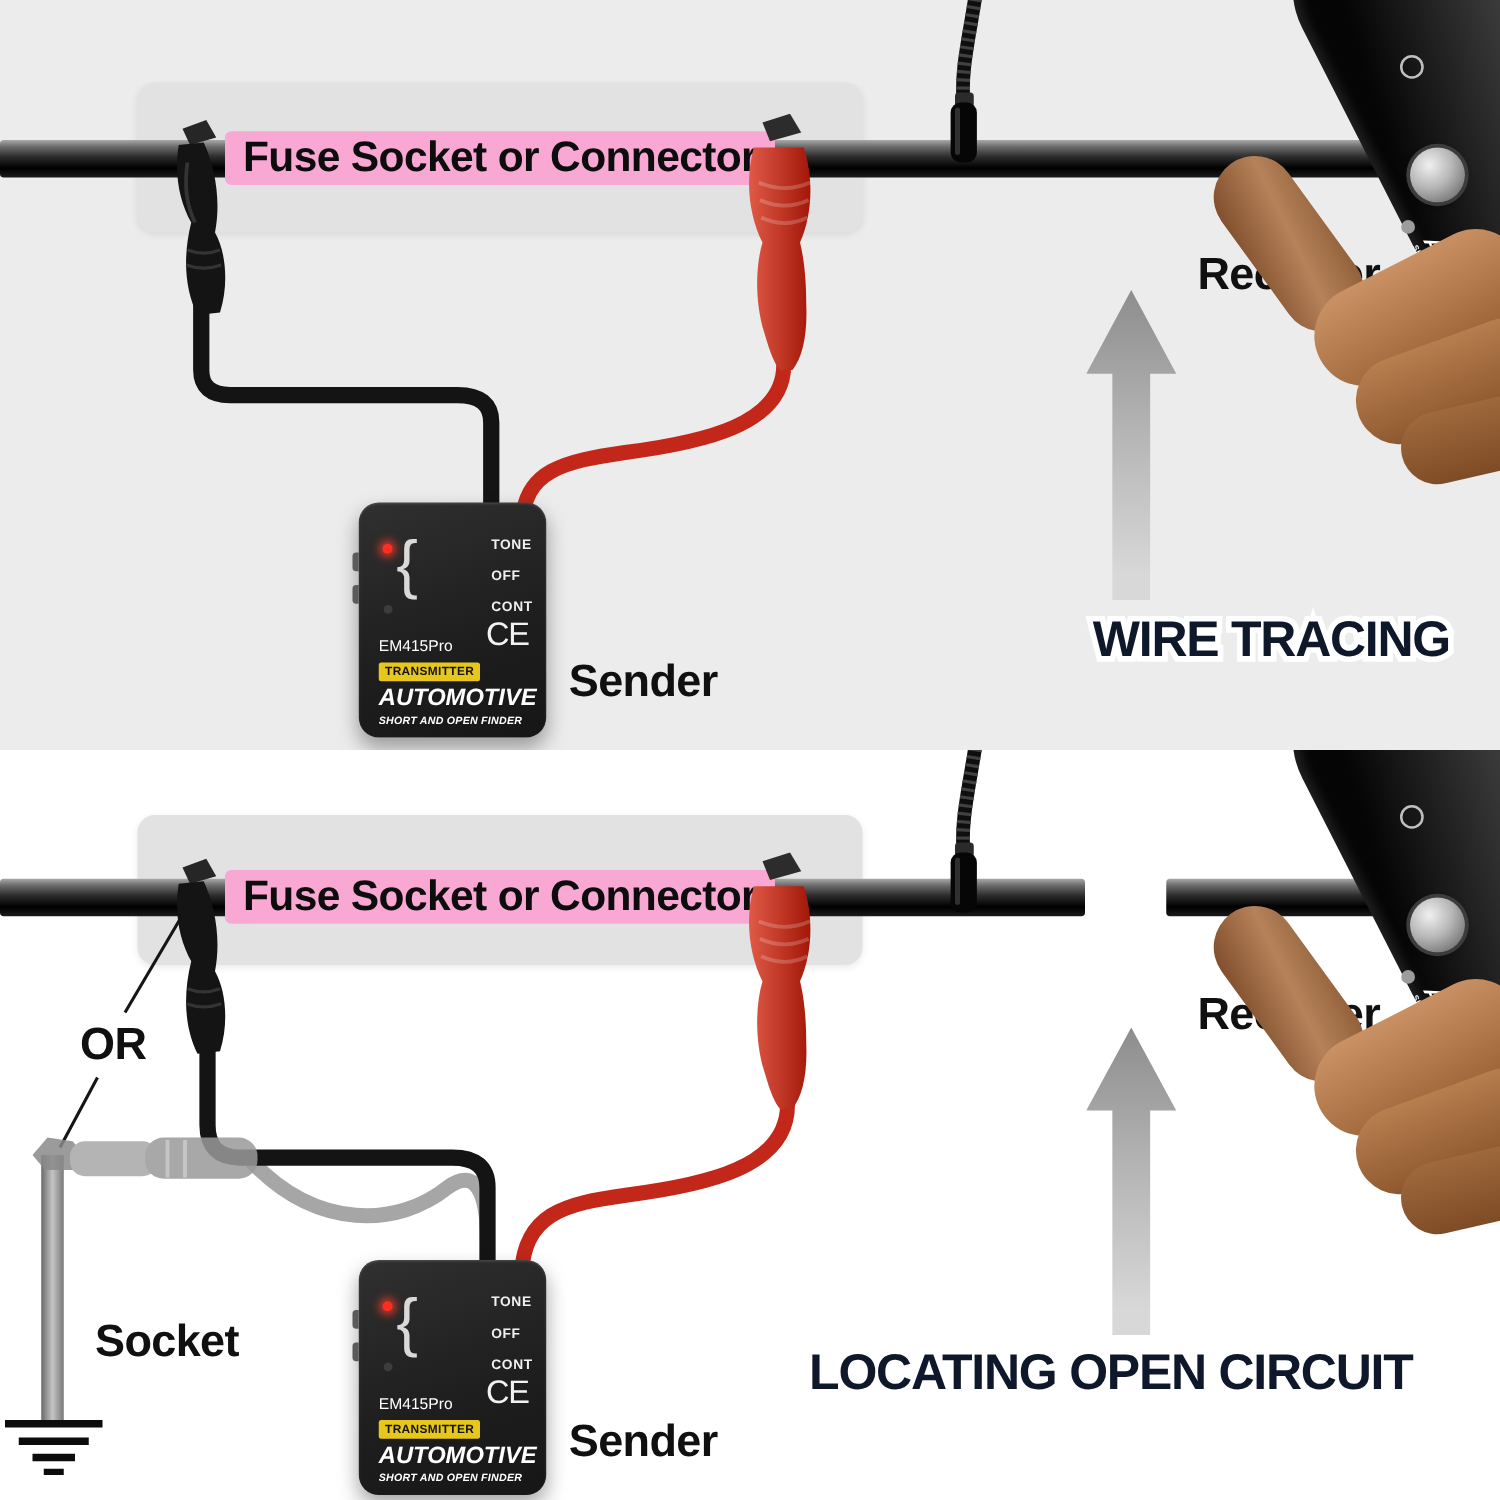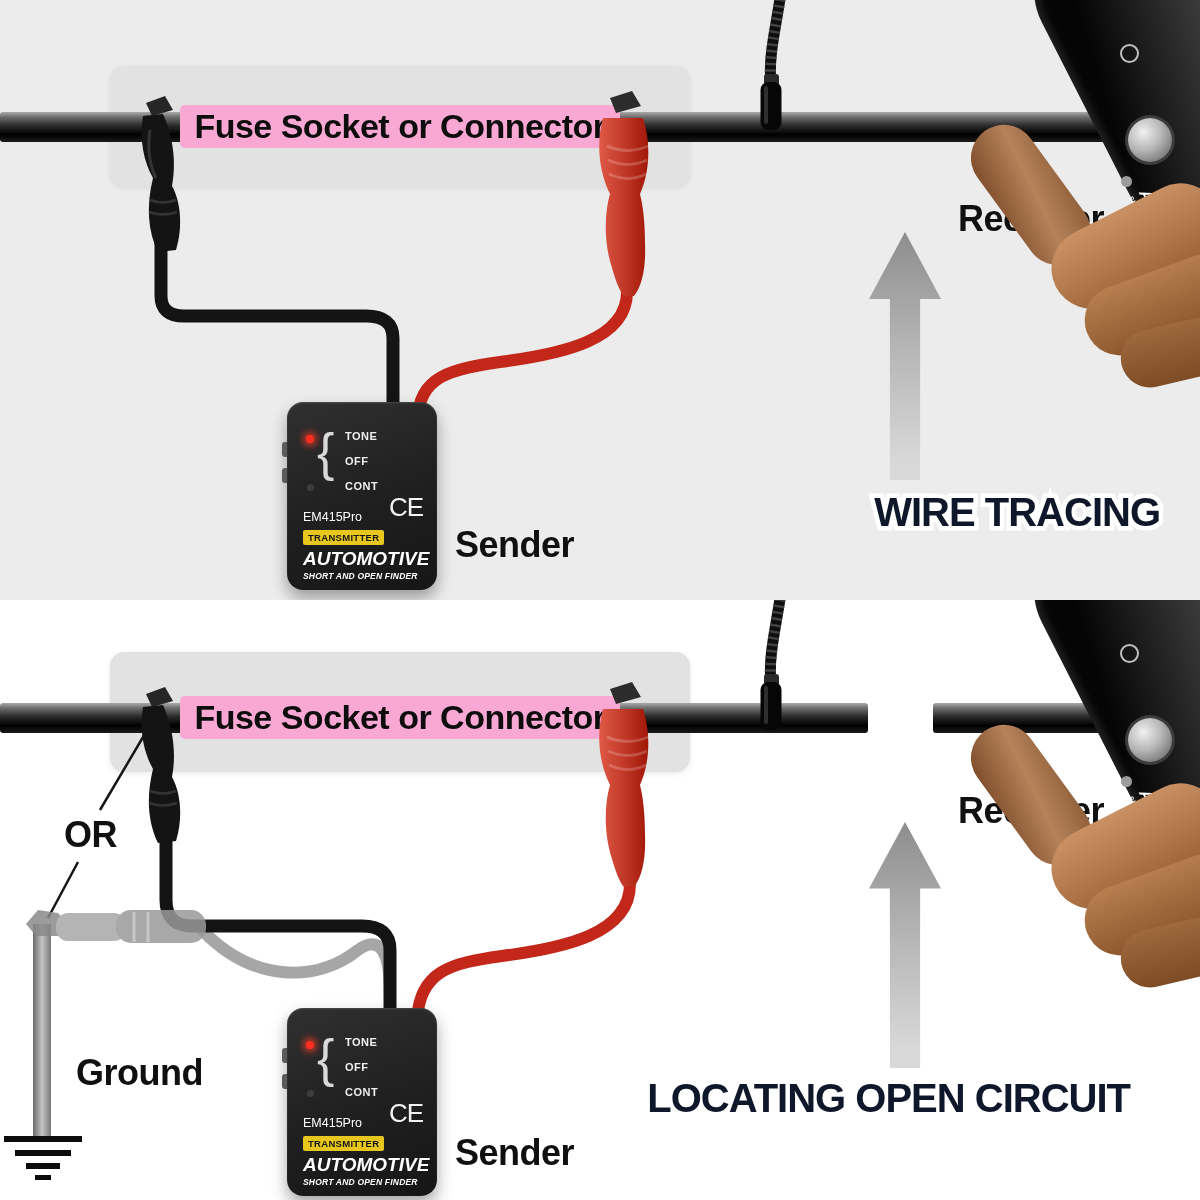--- a/index.html
+++ b/index.html
@@ -25,21 +25,21 @@
           background:linear-gradient(160deg,#303030,#1f1f1f 55%,#161616);
           box-shadow:0 8px 16px rgba(0,0,0,0.35), inset 0 1px 2px rgba(255,255,255,0.16);}
   .sender::before{content:"";position:absolute;left:-5px;top:40px;width:5px;height:15px;
           background:#5b5b5b;border-radius:3px 0 0 3px;box-shadow:0 26px 0 #5b5b5b;}
   .led{position:absolute;border-radius:50%;}
   .led.red{left:19px;top:33px;width:8px;height:8px;background:#ff2d1e;
            box-shadow:0 0 7px 3px rgba(255,60,40,.75);}
   .led.gray{left:20px;top:82px;width:7px;height:7px;background:#3d3d3d;}
   .brace{position:absolute;left:30px;top:20px;font-size:52px;line-height:60px;color:#d9d9d9;font-weight:normal;}
   .sw-labels{position:absolute;left:58px;top:28px;font-size:11px;font-weight:bold;color:#f0f0f0;letter-spacing:.5px;}
-  .sw-labels span{display:block;margin-bottom:13px;}
+  .sw-labels span{display:block;margin-bottom:13px;margin-left:48px;}
   .model{position:absolute;left:16px;top:108px;font-size:12.5px;font-weight:normal;color:#fff;}
   .ce{position:absolute;right:14px;top:90px;font-size:26px;color:#f2f2f2;letter-spacing:-1px;}
   .badge{position:absolute;left:16px;top:128px;background:#e7c71d;color:#141414;font-size:9.5px;
          font-weight:bold;padding:2px 5px;border-radius:2px;letter-spacing:.3px;}
   .brand{position:absolute;left:16px;top:146px;font-size:19px;font-weight:bold;font-style:italic;color:#fff;}
   .subtitle{position:absolute;left:16px;top:169px;font-size:8.5px;font-weight:bold;font-style:italic;
             color:#fff;letter-spacing:.2px;}
 
   .tag{position:absolute;font-size:36px;font-weight:bold;letter-spacing:-0.5px;color:#101010;z-index:6;}
 
@@ -225,21 +225,21 @@
       <g>
         <path d="M781,-8 C776,28 768,56 771,84" stroke="#0e0e0e" stroke-width="11" fill="none"></path>
         <path d="M781,-8 C776,28 768,56 771,84" stroke="#474747" stroke-width="11" fill="none" stroke-dasharray="2.5 4" opacity=".9"></path>
         <rect x="764" y="74" width="15" height="12" rx="3" fill="#2b2b2b"></rect>
         <rect x="760.5" y="82" width="21" height="48" rx="8" fill="#060606"></rect>
         <rect x="764" y="86" width="4" height="38" rx="2" fill="#2f2f2f"></rect>
       </g>
     </svg>
 
     <div class="tag" style="left:64px;top:214px">OR</div>
-    <div class="tag" style="left:76px;top:452px">Ground</div>
+    <div class="tag" style="left:76px;top:452px">Socket</div>
 
     <div class="sender" style="left:287px;top:408px">
       <span class="led red"></span>
       <span class="led gray"></span>
       <span class="brace">{</span>
       <div class="sw-labels">
         <span>TONE</span>
         <span>OFF</span>
         <span>CONT</span>
       </div>

